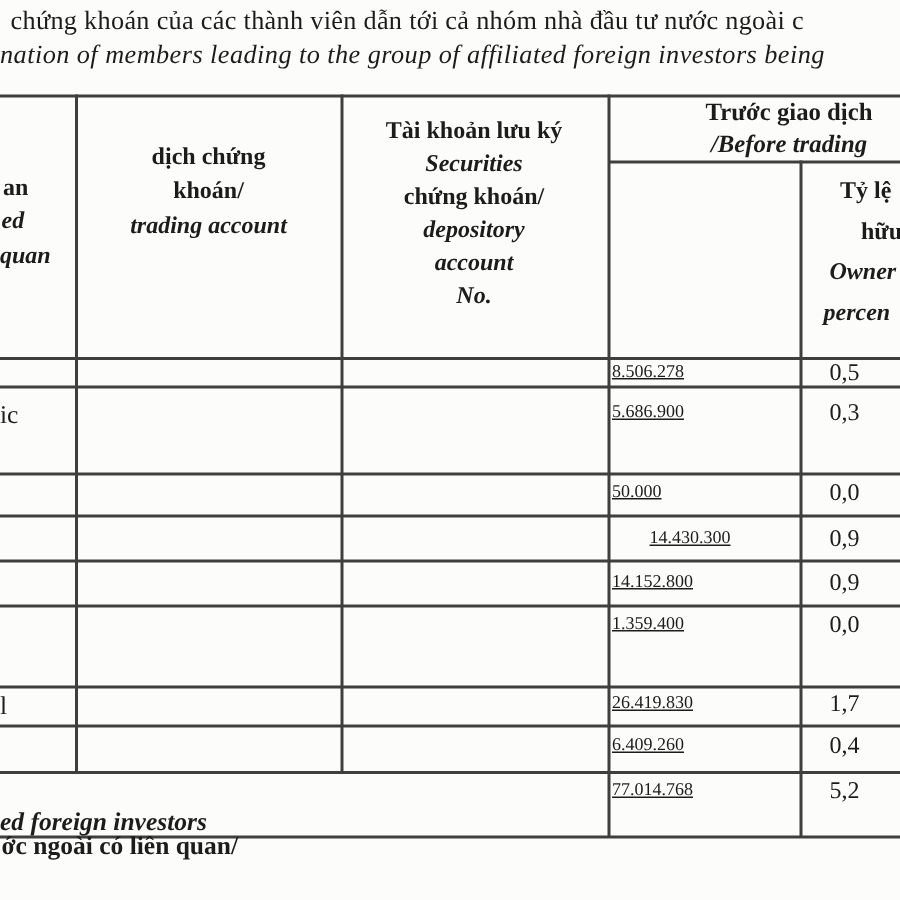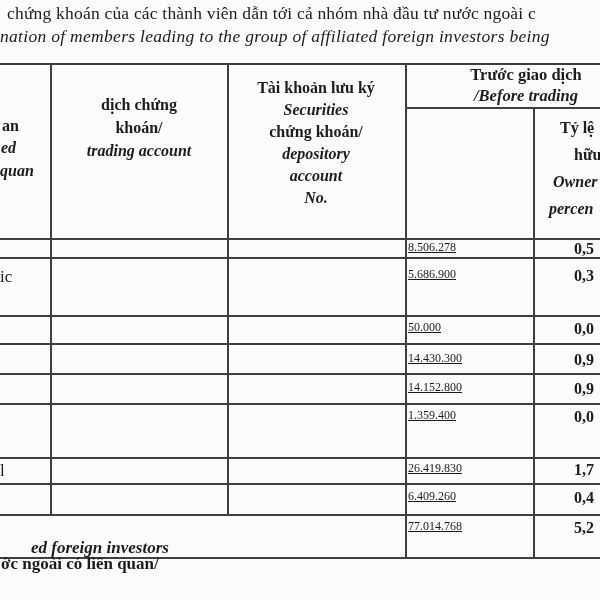--- a/index.html
+++ b/index.html
@@ -19,24 +19,24 @@
   .hline{height:1.6px;}
   .vline{width:1.6px;}
   .hdrblock{position:absolute;text-align:center;font-weight:bold;font-size:16px;}
   .hdrline{display:block;}
   .col2h{left:54px;top:93px;width:170px;line-height:23px;}
   .col3h{left:230px;top:77px;width:172px;line-height:22px;}
   .grouph{left:406px;top:64px;width:240px;line-height:21px;font-size:16.5px;}
   .col4h{left:410px;top:114px;width:124px;line-height:23px;}
   .frag{position:absolute;font-weight:bold;font-size:16px;white-space:nowrap;}
   .num{position:absolute;left:408px;width:112px;text-align:left;font-size:12px;white-space:nowrap;text-decoration:underline;}
-  .pct{position:absolute;left:548px;width:46px;text-align:right;font-size:16px;white-space:nowrap;font-weight:bold;}
+  .pct{position:absolute;left:527px;width:46px;text-align:right;font-size:16px;white-space:nowrap;}
   .leftfrag{position:absolute;left:0px;font-size:17px;white-space:nowrap;}
   .totlbl1{left:1px;top:519px;font-size:17px;font-weight:bold;margin-top:35px;}
-  .totlbl2{left:0px;top:538px;font-size:17px;font-weight:bold;font-style:italic;margin-left:31px;}
+  .totlbl2{left:0px;top:538px;font-size:17px;font-weight:bold;font-style:italic;}
 </style>
 </head>
 <body>
 
 <div class="page">
 
   <div class="txt intro1">chứng khoán của các thành viên dẫn tới cả nhóm nhà đầu tư nước ngoài c</div>
   <div class="txt intro2">nation of members leading to the group of affiliated foreign investors being</div>
 
   <div>
@@ -99,21 +99,21 @@
   <div>
     <div class="leftfrag" style="top:267px;">ic</div>
     <div class="num" style="top:267px;">5.686.900</div>
     <div class="pct" style="top:267px;">0,3</div>
   </div>
   <div>
     <div class="num" style="top:320px;">50.000</div>
     <div class="pct" style="top:320px;">0,0</div>
   </div>
   <div>
-    <div class="num" style="top:351px;">14.430.300</div>
+    <div class="num" style="top:351px;margin-left:25px;">14.430.300</div>
     <div class="pct" style="top:351px;">0,9</div>
   </div>
   <div>
     <div class="num" style="top:380px;">14.152.800</div>
     <div class="pct" style="top:380px;">0,9</div>
   </div>
   <div>
     <div class="num" style="top:408px;">1.359.400</div>
     <div class="pct" style="top:408px;">0,0</div>
   </div>

